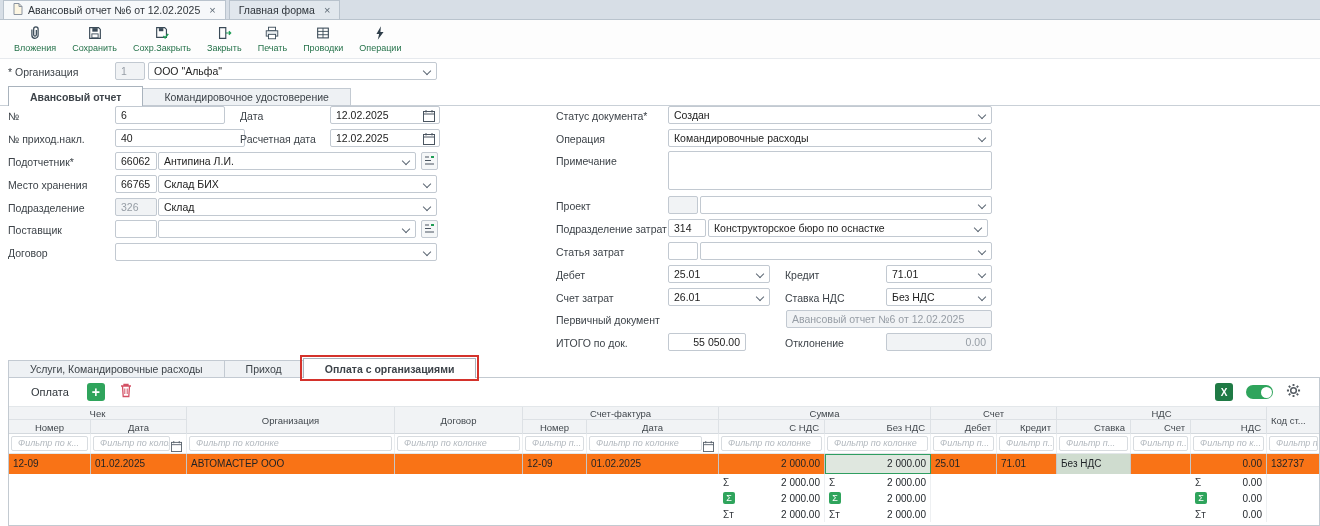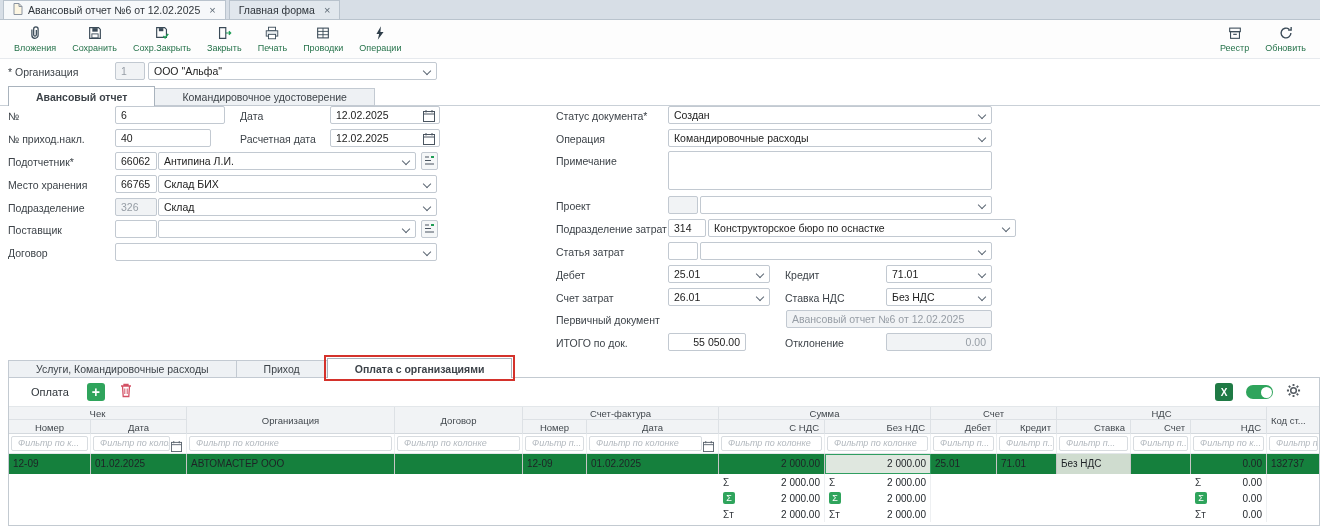--- a/index.html
+++ b/index.html
@@ -30,21 +30,21 @@
   .inp.ro{background:#f1f3f5;color:#969da5}
   .inp.num{text-align:right}
   .chev{position:absolute;right:6px;top:5px;width:6px;height:6px;
     border-right:1.4px solid #5d6874;border-bottom:1.4px solid #5d6874;transform:rotate(45deg);cursor:pointer}
   .calic{position:absolute;right:4px;top:3px;cursor:pointer}
   .sidebtn{position:absolute;width:17px;height:18px;border:1px solid #c2c9d1;border-radius:2px;
     background:#f5f7f8;display:flex;align-items:center;justify-content:center;cursor:pointer}
 
   
   .ftabs{position:absolute;display:flex;align-items:flex-end;z-index:3}
-  .ftab{height:18px;padding:0 27px;font-size:10.5px;display:flex;align-items:center;
+  .ftab{height:18px;padding:0 21px;font-size:10.5px;display:flex;align-items:center;
     border:1px solid #c3cad2;background:#eef1f4;color:#3d4349;margin-left:-1px;cursor:pointer;white-space:nowrap}
   .ftab:first-child{margin-left:0}
   .ftab.active{background:#fff;font-weight:bold;height:20px;border-color:#a9b3bd;border-bottom:none;z-index:4}
   .ftab.hl{outline:2px solid #d4322b;outline-offset:1px}
   .hline{position:absolute;height:1px;background:#c9d0d7}
 
   
   .panel{position:absolute;left:8px;top:377px;width:1312px;height:149px;border:1px solid #c3cad1;background:#fff}
   .ptool{height:29px;display:flex;align-items:center;padding:0 10px;border-bottom:1px solid #e3e7ea}
   .ptitle{font-size:11px;color:#2f353b;margin-left:12px}
@@ -66,21 +66,21 @@
     overflow:hidden;white-space:nowrap;cursor:pointer}
   .gname{border-bottom:1px solid #dde1e5;cursor:default}
   .hr{justify-content:flex-end;padding-right:5px}
   .hl-left{justify-content:flex-start;padding-left:4px}
   .frow{height:20px;border-bottom:1px solid #e3e7ea}
   .fcell{padding:0 2px;position:relative;border-right:1px solid #eceff1;height:100%;display:flex;align-items:center}
   .fbox{flex:1;height:15px;border:1px solid #d8dce0;border-radius:2px;font-style:italic;font-size:9px;
     color:#b2b8be;line-height:13px;padding:0 6px;overflow:hidden;white-space:nowrap;background:#fff;cursor:text}
   .fbox.withcal{margin-right:14px}
   .fcal{position:absolute;right:4px;top:4px;cursor:pointer}
-  .drow{height:20px;background:#15803d;font-size:10px;color:#1e2226;cursor:pointer}
+  .drow{height:20px;background:#f97316;font-size:10px;color:#1e2226;cursor:pointer}
   .dcell{line-height:20px;padding:0 4px;border-right:1px solid #c6c6c6;overflow:hidden;white-space:nowrap}
   .dcell.num{text-align:right}
   .focuscell{outline:1.5px solid #2f9e60;outline-offset:-1.5px;background:#dfe7df}
   .stavka{background:#cfdccf}
   .srow{height:16px;font-size:10px;color:#23282d;background:#fff}
   .scell{display:flex;align-items:center;justify-content:space-between;padding:0 4px;
     border-right:1px solid #eef0f2;overflow:hidden}
   .sig{font-size:10px;color:#34393e;font-style:normal}
   .sigbadge{width:12px;height:12px;border-radius:2px;background:#2fa45c;color:#fff;font-size:9px;
     display:flex;align-items:center;justify-content:center}
@@ -165,41 +165,20 @@
       <span>Проводки</span>
     </div>
     <div class="tbtn">
       <span>
           <svg width="18" height="16" viewBox="0 0 18 18">
             <path d="M10 1.5L5 10h3l-1.5 6.5L13 8H9.5z" fill="#2f3e4a"></path>
           </svg>
         </span>
       <span>Операции</span>
     </div>
-    <div class="tright">
-      <div class="tbtn">
-        <span>
-            <svg width="18" height="16" viewBox="0 0 18 18">
-              <rect x="3" y="3.5" width="12" height="4" fill="none" stroke="#3a4a57" stroke-width="1.2"></rect>
-              <rect x="4" y="7.5" width="10" height="7.5" fill="none" stroke="#3a4a57" stroke-width="1.2"></rect>
-              <path d="M7 10.5h4" stroke="#3a4a57" stroke-width="1.3"></path>
-            </svg>
-          </span>
-        <span>Реестр</span>
-      </div>
-      <div class="tbtn">
-        <span>
-            <svg width="18" height="16" viewBox="0 0 18 18">
-              <path d="M14.5 9a5.5 5.5 0 1 1-2-4.2" fill="none" stroke="#3a4a57" stroke-width="1.5"></path>
-              <path d="M14.8 2.2v3.4h-3.4" fill="none" stroke="#3a4a57" stroke-width="1.5"></path>
-            </svg>
-          </span>
-        <span>Обновить</span>
-      </div>
-    </div>
   </div>
 
   <div class="lbl" style="left:8px;top:66px">* Организация</div>
   <div class="inp ro" style="left:115px;top:62px;width:30px">1</div>
   <div class="inp" style="left:148px;top:62px;width:289px;padding-right:16px">
     <span>ООО "Альфа"</span>
     <span class="chev"></span>
   </div>
 
   <div class="ftabs" style="left:8px;top:86px">
@@ -217,21 +196,21 @@
   <div class="lbl" style="left:240px;top:110px">Дата</div>
   <div class="inp" style="left:330px;top:106px;width:110px;padding-right:18px">
     <span>12.02.2025</span>
     <span class="calic"><svg width="12" height="12" viewBox="0 0 12 12">
           <rect x=".5" y="1.5" width="11" height="10" fill="none" stroke="#4a5560"></rect>
           <path d="M.5 4h11M3 0v2.5M9 0v2.5" stroke="#4a5560"></path>
         </svg></span>
   </div>
 
   <div class="lbl" style="left:8px;top:133px">№ приход.накл.</div>
-  <div class="inp" style="left:115px;top:129px;width:96px">40</div>
+  <div class="inp" style="left:115px;top:129px;width:130px">40</div>
   <div class="lbl" style="left:240px;top:133px">Расчетная дата</div>
   <div class="inp" style="left:330px;top:129px;width:110px;padding-right:18px">
     <span>12.02.2025</span>
     <span class="calic"><svg width="12" height="12" viewBox="0 0 12 12">
           <rect x=".5" y="1.5" width="11" height="10" fill="none" stroke="#4a5560"></rect>
           <path d="M.5 4h11M3 0v2.5M9 0v2.5" stroke="#4a5560"></path>
         </svg></span>
   </div>
 
   <div class="lbl" style="left:8px;top:156px">Подотчетник*</div>
@@ -297,21 +276,21 @@
 
   <div class="lbl" style="left:556px;top:200px">Проект</div>
   <div class="inp ro" style="left:668px;top:196px;width:30px"></div>
   <div class="inp" style="left:700px;top:196px;width:292px;padding-right:16px">
     <span></span>
     <span class="chev"></span>
   </div>
 
   <div class="lbl" style="left:556px;top:223px">Подразделение затрат</div>
   <div class="inp" style="left:668px;top:219px;width:38px">314</div>
-  <div class="inp" style="left:708px;top:219px;width:308px;padding-right:8px">
+  <div class="inp" style="left:708px;top:219px;width:280px;padding-right:8px">
     <span>Конструкторское бюро по оснастке</span>
     <span class="chev"></span>
   </div>
 
   <div class="lbl" style="left:556px;top:246px">Статья затрат</div>
   <div class="inp" style="left:668px;top:242px;width:30px"></div>
   <div class="inp" style="left:700px;top:242px;width:292px;padding-right:16px">
     <span></span>
     <span class="chev"></span>
   </div>

